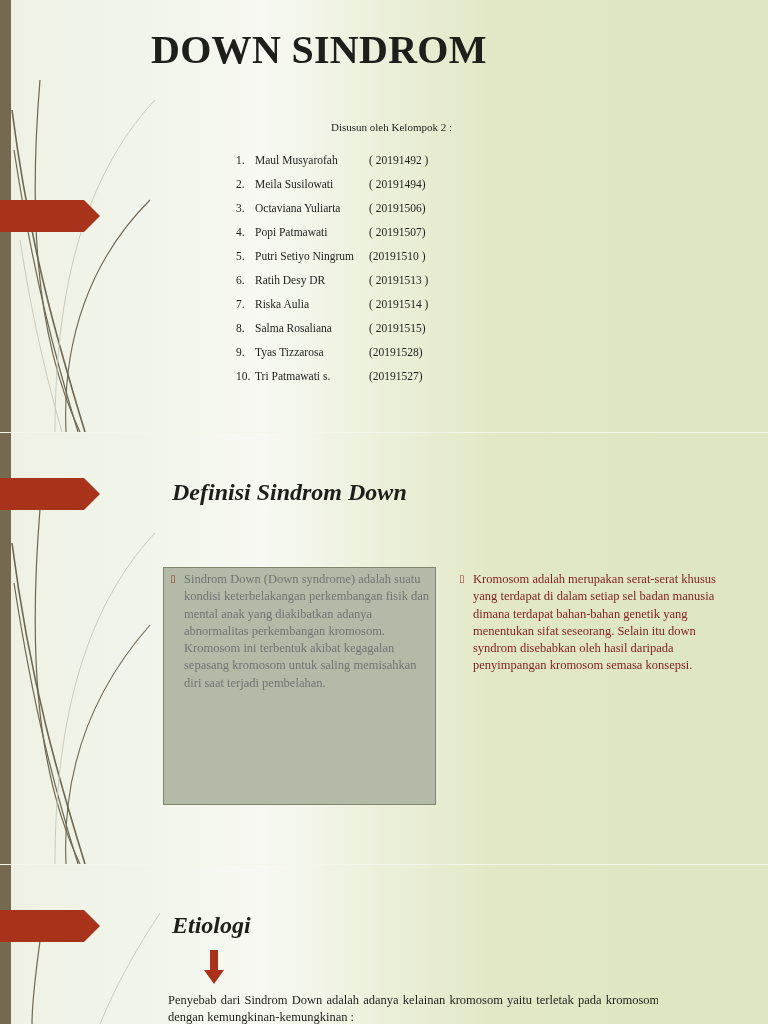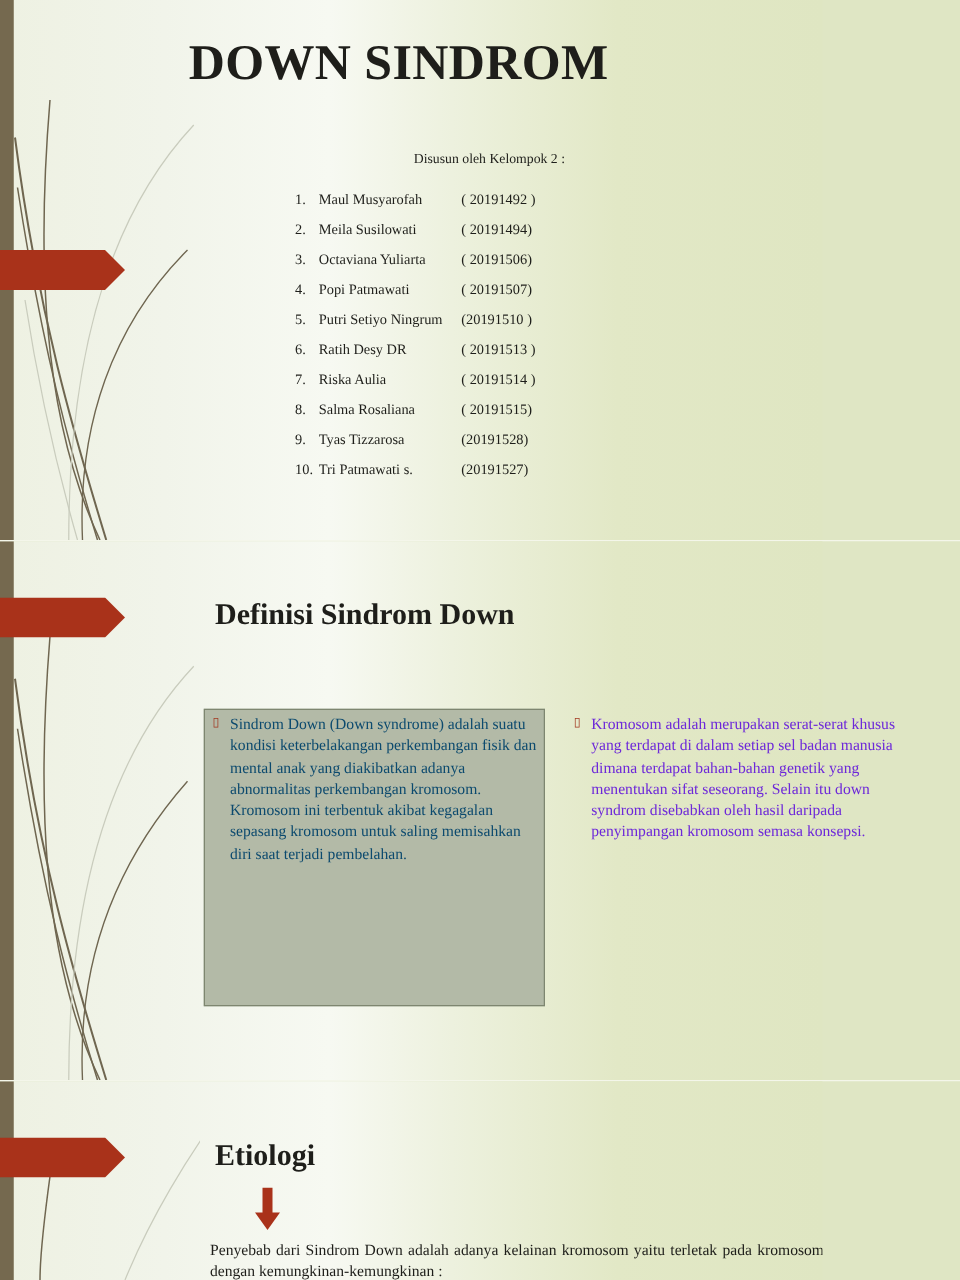--- a/index.html
+++ b/index.html
@@ -22,34 +22,34 @@
   .title1 { position: absolute; left: 151px; top: 26px; font-size: 40px; font-weight: bold; letter-spacing: 0.3px; }
   .subtitle1 { position: absolute; left: 150px; top: 74px; font-size: 28px; }
   .byline { position: absolute; left: 0; width: 768px; top: 121px; text-align: center; font-size: 11px; padding-left: 15px; }
 
   .members { position: absolute; left: 236px; top: 148px; font-size: 11.5px; }
   .member { height: 24px; display: flex; align-items: center; }
   .member .num { width: 19px; }
   .member .name { width: 114px; white-space: nowrap; }
   .member .nim { white-space: nowrap; }
 
-  .h2 { position: absolute; left: 172px; font-size: 24px; font-weight: bold; }
+  .h2 { position: absolute; left: 172px; font-size: 24px; font-weight: bold; font-style: italic; }
   .s2 .h2 { top: 46px; }
   .s3 .h2 { top: 47px; }
 
   .box {
     position: absolute; left: 163px; top: 134px; width: 273px; height: 238px;
     background: #b3baa7; border: 1px solid #7e8670;
   }
   .bullet-wrap { position: absolute; display: flex; font-size: 12.5px; line-height: 17.3px; }
   .bullet-mark { width: 14px; flex: none; color: #a23820; font-size: 10px; line-height: 15px; font-family: "DejaVu Sans", sans-serif; }
-  .bullet-text { color: #0c4a6e; }
+  .bullet-text { color: #737373; }
   .b1 { left: 170px; top: 571px; width: 262px; }
   .b2 { left: 459px; top: 571px; width: 265px; }
-  .b2 .bullet-text { color: #6d28d9; }
+  .b2 .bullet-text { color: #7f1d1d; }
 
   .down-arrow { position: absolute; left: 204px; top: 85px; }
   .para { position: absolute; left: 168px; top: 127px; width: 550px; font-size: 12.5px; line-height: 17px; text-align: justify; }
 </style>
 </head>
 <body>
 
 <div class="slide s1">
   <div class="leftbar"></div>
   <svg class="swoosh" width="160" height="432">

